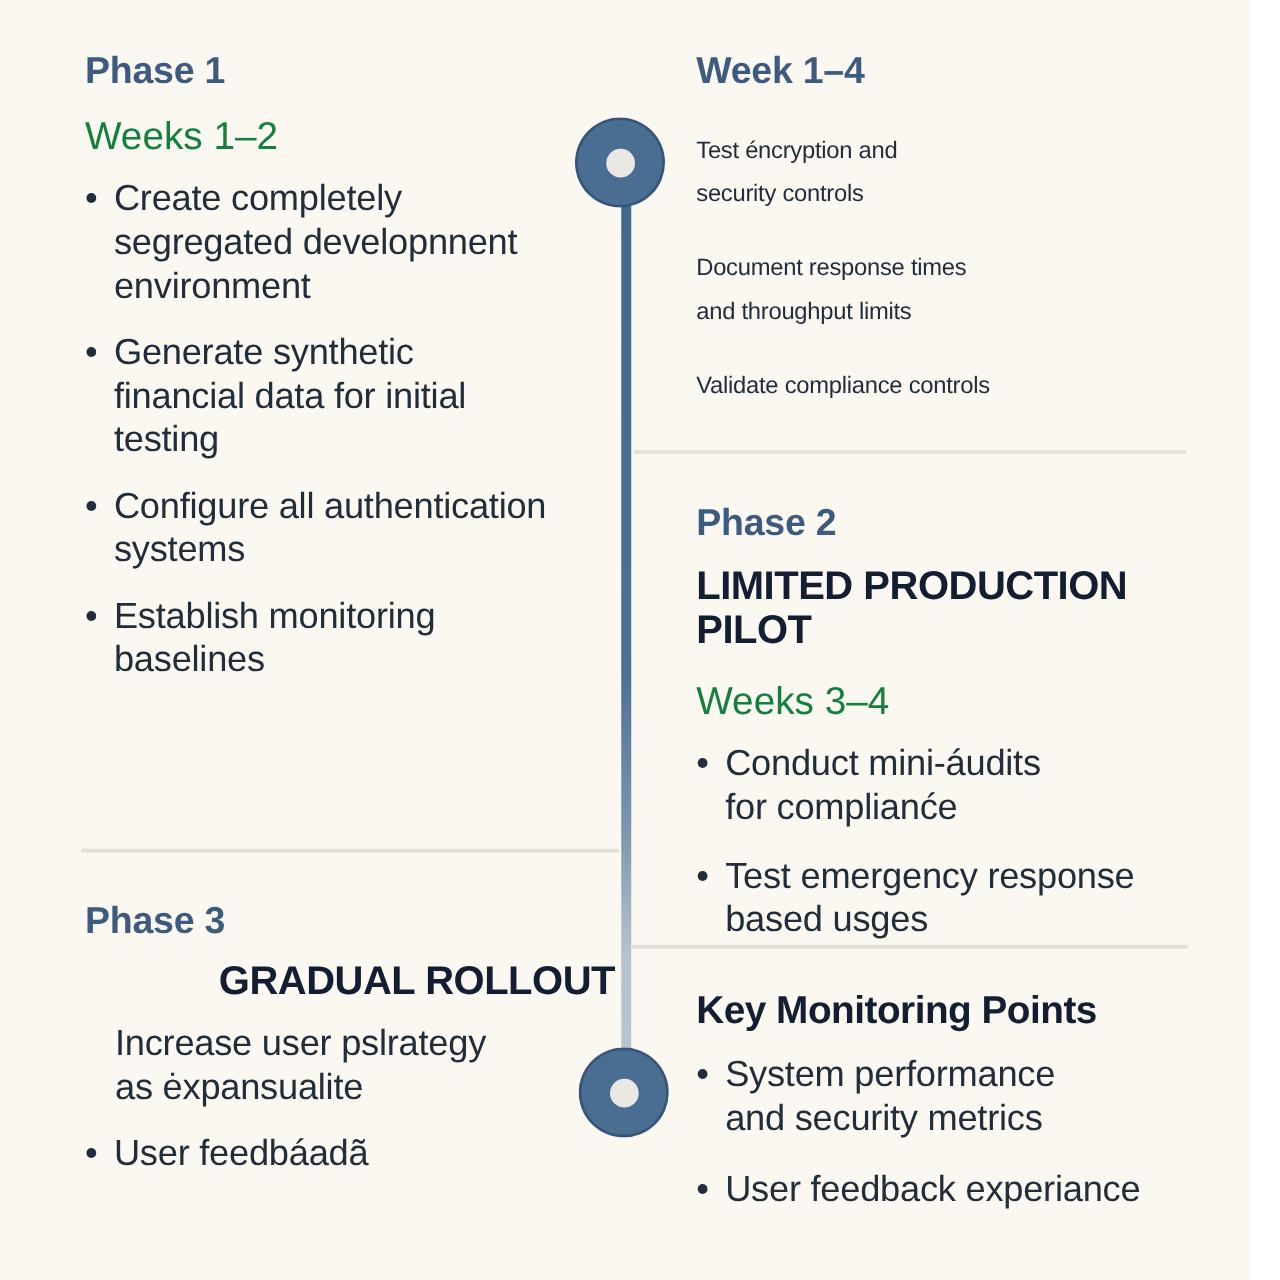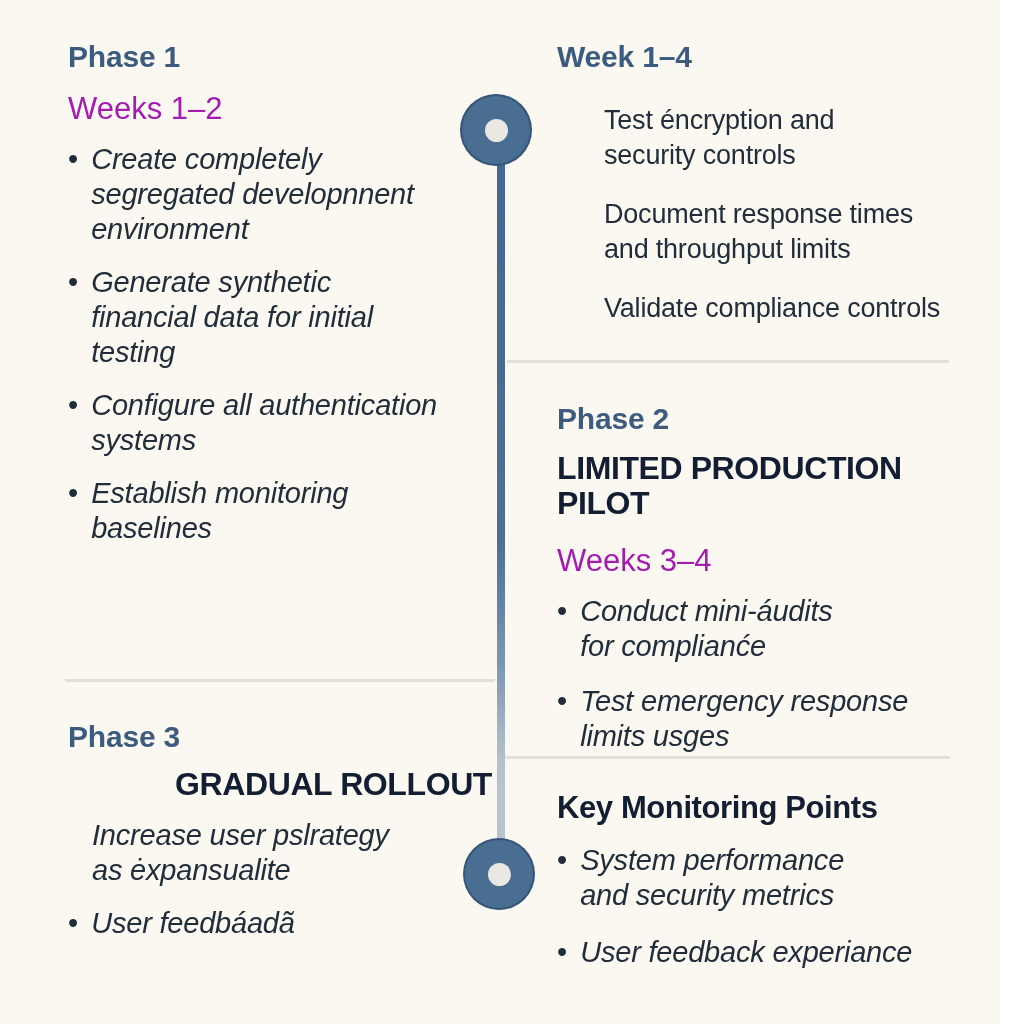--- a/index.html
+++ b/index.html
@@ -15,35 +15,34 @@
   .eyebrow{
     font-size:30px;font-weight:700;color:#3d5b7e;
     line-height:34px;letter-spacing:-0.2px;white-space:pre-line;
   }
   .title{
     font-size:32px;font-weight:800;color:#131e32;
     line-height:38px;letter-spacing:-0.4px;white-space:pre-line;
     margin-top:15px;
   }
   .subtitle{
-    font-size:31px;font-weight:400;color:#a21caf;
+    font-size:31px;font-weight:400;color:#15803d;
     line-height:35px;white-space:pre-line;margin-top:17px;
   }
   .para{
-    font-size:27px;line-height:35px;letter-spacing:-0.2px;
-    white-space:pre-line;margin-top:24px;margin-left:47px;
+    font-size:19px;line-height:35px;letter-spacing:-0.2px;
+    white-space:pre-line;margin-top:24px;
   }
   .list{margin-top:16px;}
   .li{display:flex;gap:13px;margin-top:18px;}
   .li.first{margin-top:0;}
   .dot{flex:0 0 auto;font-size:29px;line-height:35px;}
   .li-text{
     font-size:29px;line-height:35px;letter-spacing:-0.2px;
     white-space:pre-line;
-    font-style:italic;
   }
   .no-dot{padding-left:24px;align-items:center;}
   .divider{position:absolute;height:3px;background:#e2e0da;}
   
   #spine{
     position:absolute;left:497px;top:130px;width:8px;height:746px;
     background:linear-gradient(180deg,#44678f 0%,#4d7097 55%,#7e97b0 72%,#b6c3cf 85%,#b9c5d0 100%);
   }
   .node{
     position:absolute;width:72px;height:72px;border-radius:50%;
@@ -133,21 +132,21 @@
     <div class="subtitle" style="margin-top:22px;">Weeks 3–4</div>
     <div class="list">
       <div class="li first" style="margin-top:2px;">
         <span class="dot">•</span>
         <span class="li-text">Conduct mini-áudits
 for complianće</span>
       </div>
       <div class="li" style="margin-top:20px;">
         <span class="dot">•</span>
         <span class="li-text">Test emergency response
-limits usges</span>
+based usges</span>
       </div>
     </div>
   </div>
 
   <div class="col" style="left:557px;top:790px;width:440px;">
     <div class="title" style="margin-top:0;font-size:31px;line-height:35px;">Key Monitoring Points</div>
     <div class="list" style="margin-top:18px;">
       <div class="li first">
         <span class="dot">•</span>
         <span class="li-text">System performance

